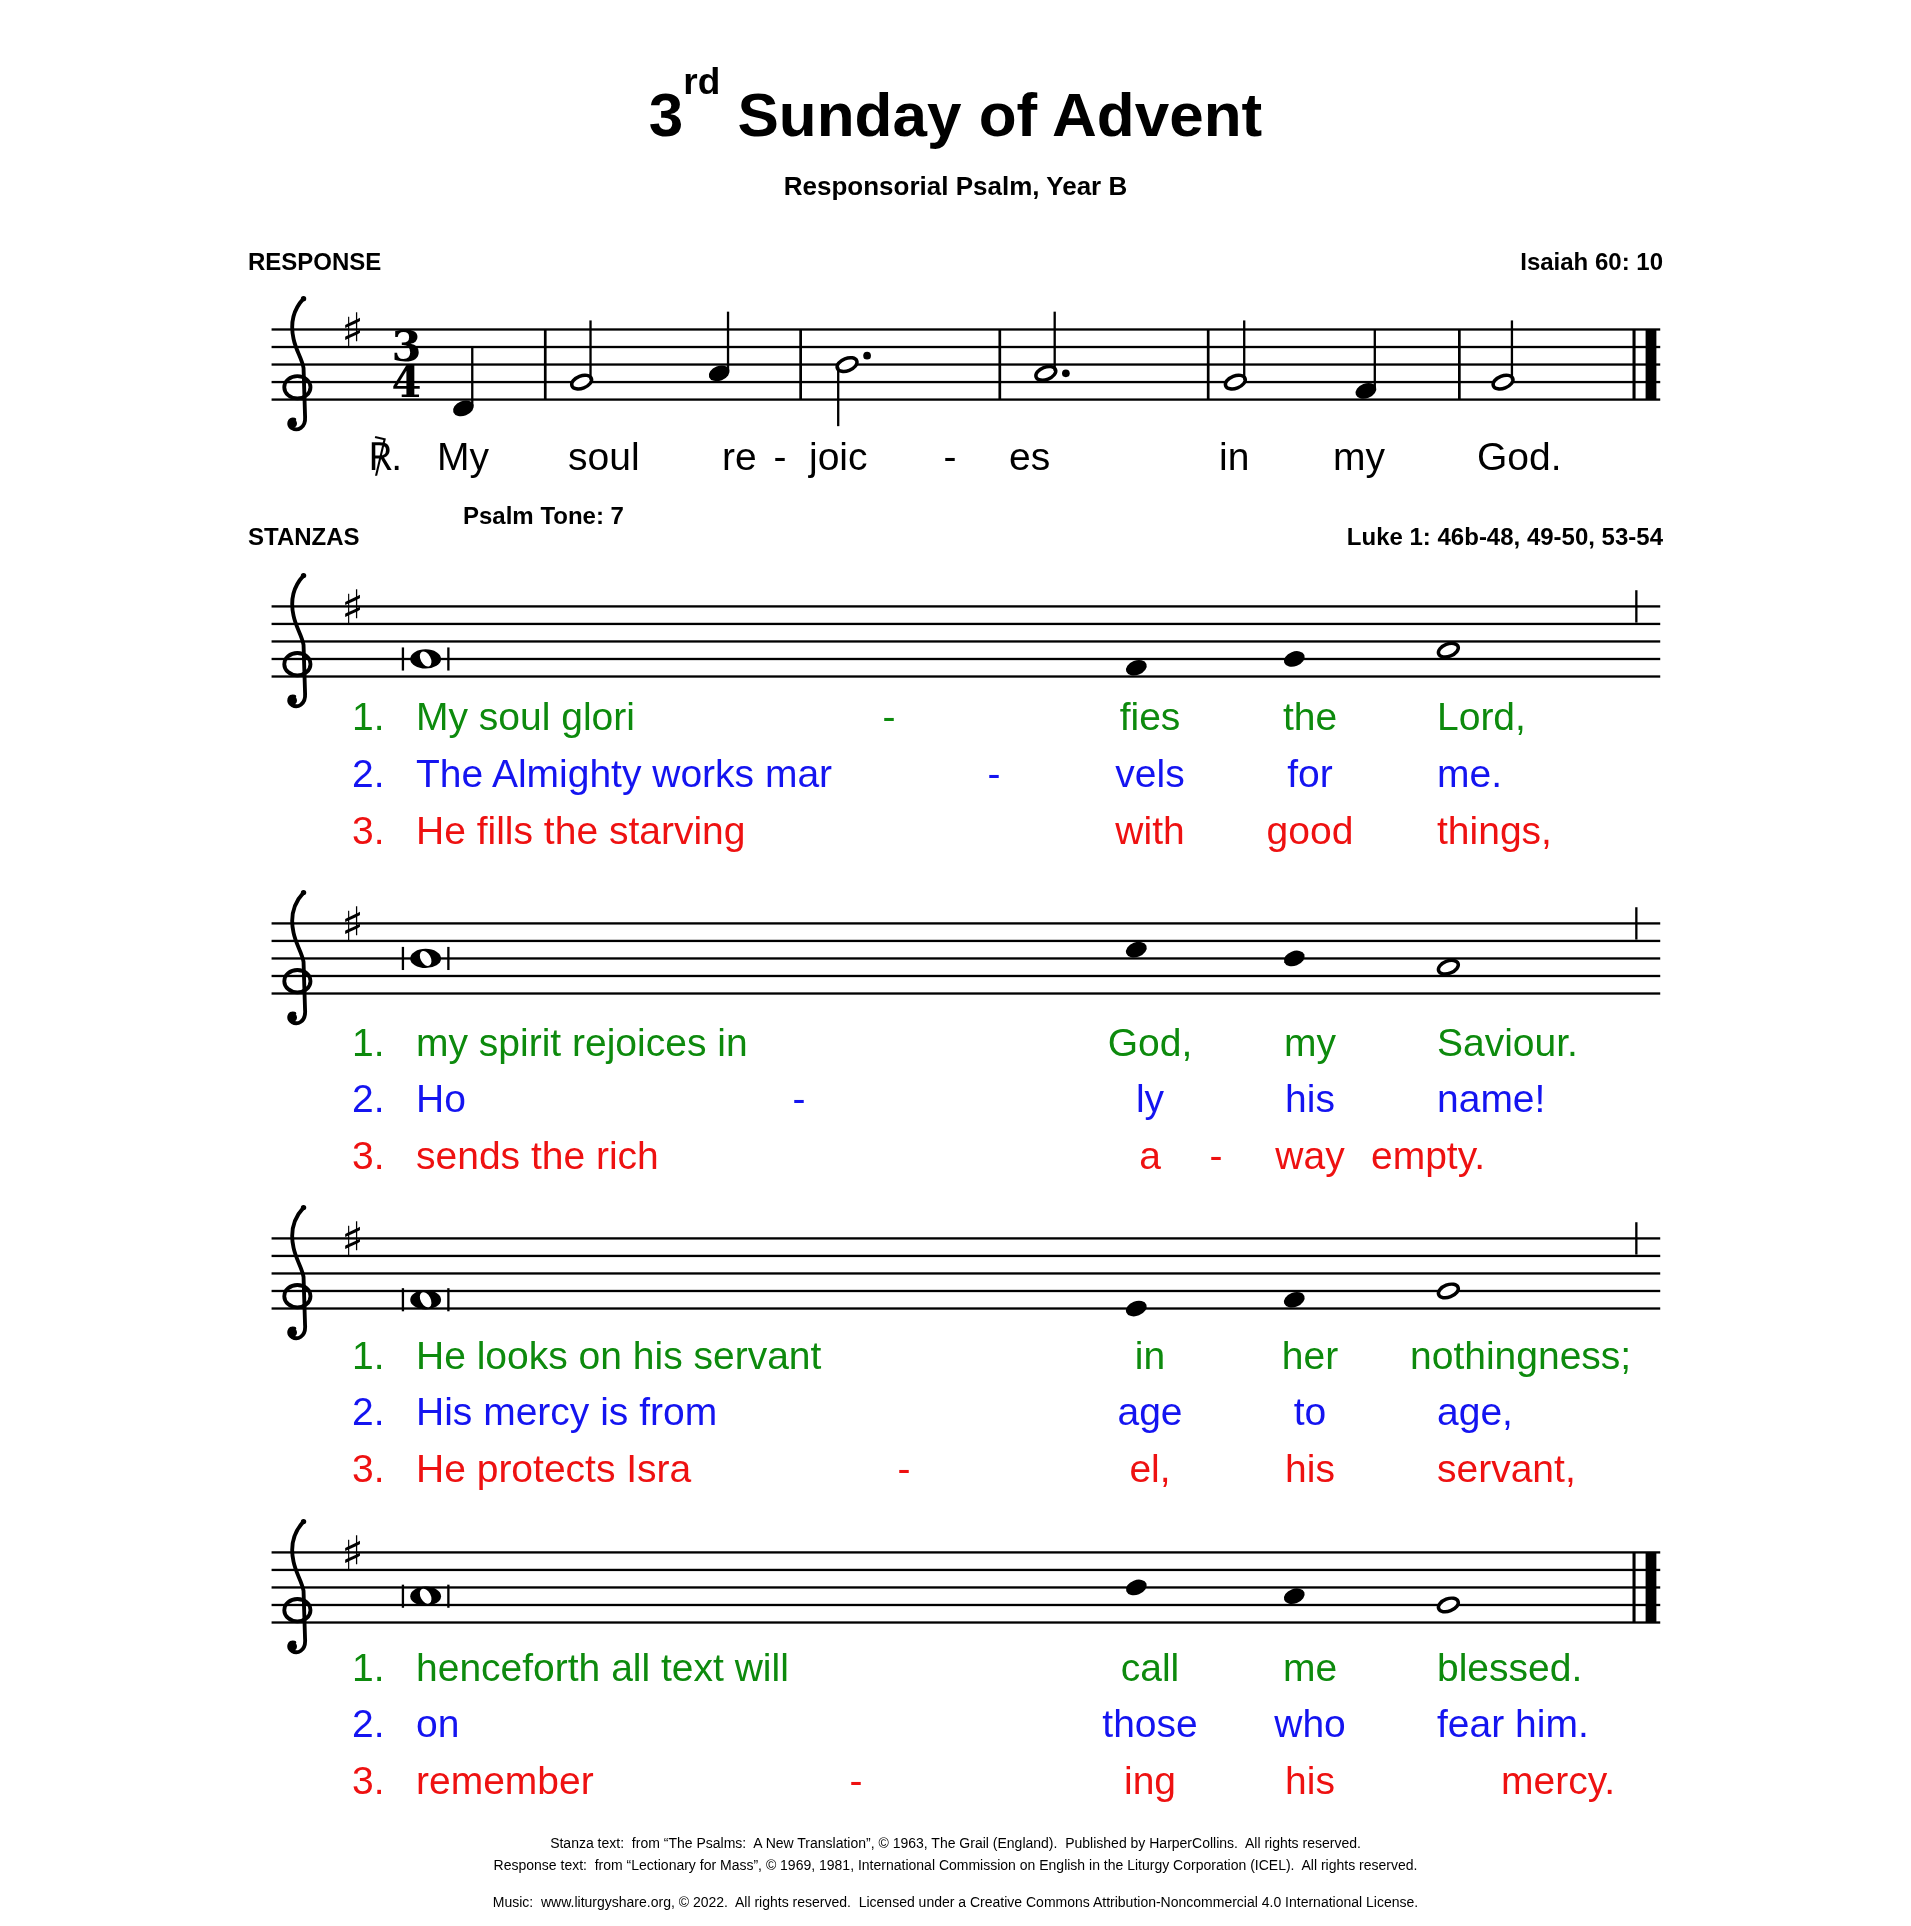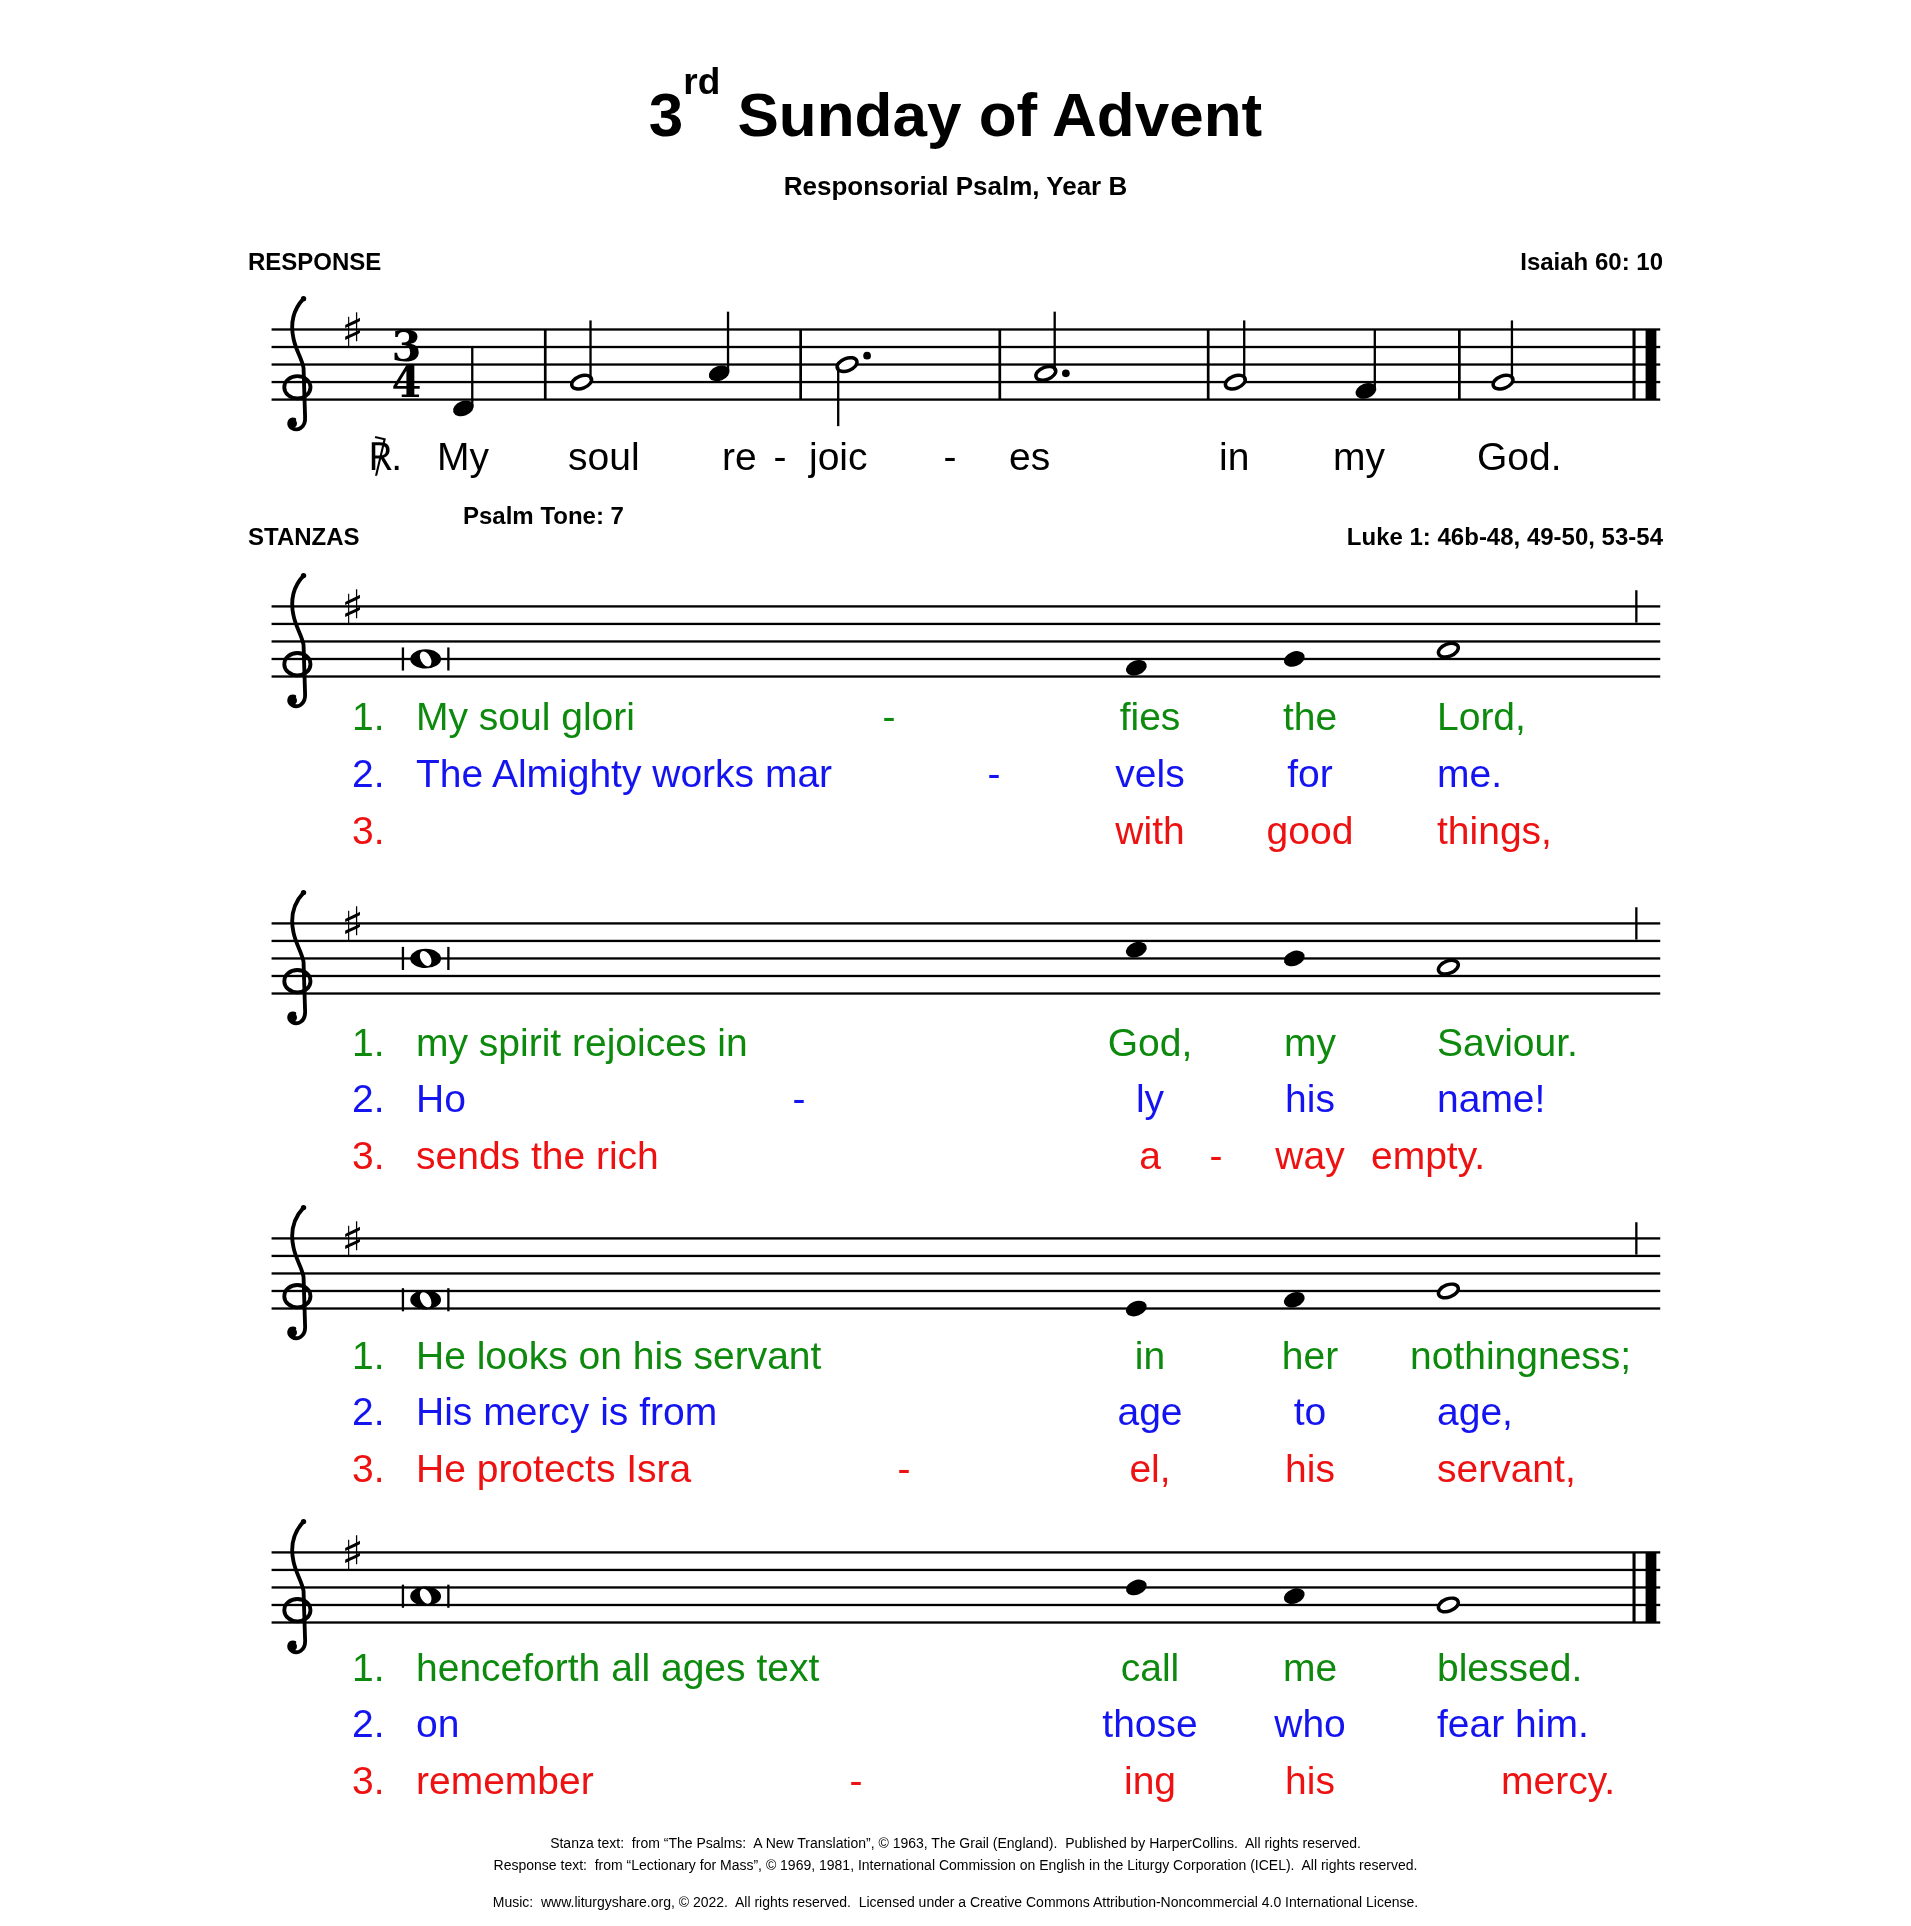--- a/index.html
+++ b/index.html
@@ -157,20 +157,21 @@
   <div class="lyric-row" style="top: 752px; color: rgb(20, 20, 240);">
       <span style="left: 352px;">2.</span>
       <span style="left: 416px;">The Almighty works mar</span>
       <span style="left: 994px; transform: translateX(-50%);">-</span>
       <span style="left: 1150px; transform: translateX(-50%);">vels</span>
       <span style="left: 1310px; transform: translateX(-50%);">for</span>
       <span style="left: 1437px;">me.</span>
     </div>
   <div class="lyric-row" style="top: 809px; color: rgb(238, 17, 17);">
       <span style="left: 352px;">3.</span>
+      <span style="left: 416px;">He fills the starving</span>
       <span style="left: 1150px; transform: translateX(-50%);">with</span>
       <span style="left: 1310px; transform: translateX(-50%);">good</span>
       <span style="left: 1437px;">things,</span>
     </div>
 
   <svg class="staff-svg" viewBox="0 2276 4961 430" style="top: 877px; height: 166px;">
       <rect x="705" y="2393" width="3605" height="6" fill="#000"></rect>
       <rect x="705" y="2438.5" width="3605" height="6" fill="#000"></rect>
       <rect x="705" y="2484" width="3605" height="6" fill="#000"></rect>
       <rect x="705" y="2529.5" width="3605" height="6" fill="#000"></rect>
@@ -311,21 +312,21 @@
         <ellipse cx="3360" cy="4143.75" rx="28" ry="19" fill="#000" transform="rotate(-21 3360 4143.75)"></ellipse>
       </g>
       <g>
         <ellipse cx="3760" cy="4166.5" rx="27" ry="16" fill="#fff" stroke="#000" stroke-width="9" transform="rotate(-21 3760 4166.5)"></ellipse>
       </g>
       <rect x="4238" y="4030" width="8" height="182" fill="#000"></rect>
       <rect x="4272" y="4030" width="28" height="182" fill="#000"></rect>
     </svg>
   <div class="lyric-row" style="top: 1646px; color: rgb(13, 138, 13);">
       <span style="left: 352px;">1.</span>
-      <span style="left: 416px;">henceforth all ages text</span>
+      <span style="left: 416px;">henceforth all text will</span>
       <span style="left: 1150px; transform: translateX(-50%);">call</span>
       <span style="left: 1310px; transform: translateX(-50%);">me</span>
       <span style="left: 1437px;">blessed.</span>
     </div>
   <div class="lyric-row" style="top: 1702px; color: rgb(20, 20, 240);">
       <span style="left: 352px;">2.</span>
       <span style="left: 416px;">on</span>
       <span style="left: 1150px; transform: translateX(-50%);">those</span>
       <span style="left: 1310px; transform: translateX(-50%);">who</span>
       <span style="left: 1437px;">fear him.</span>

